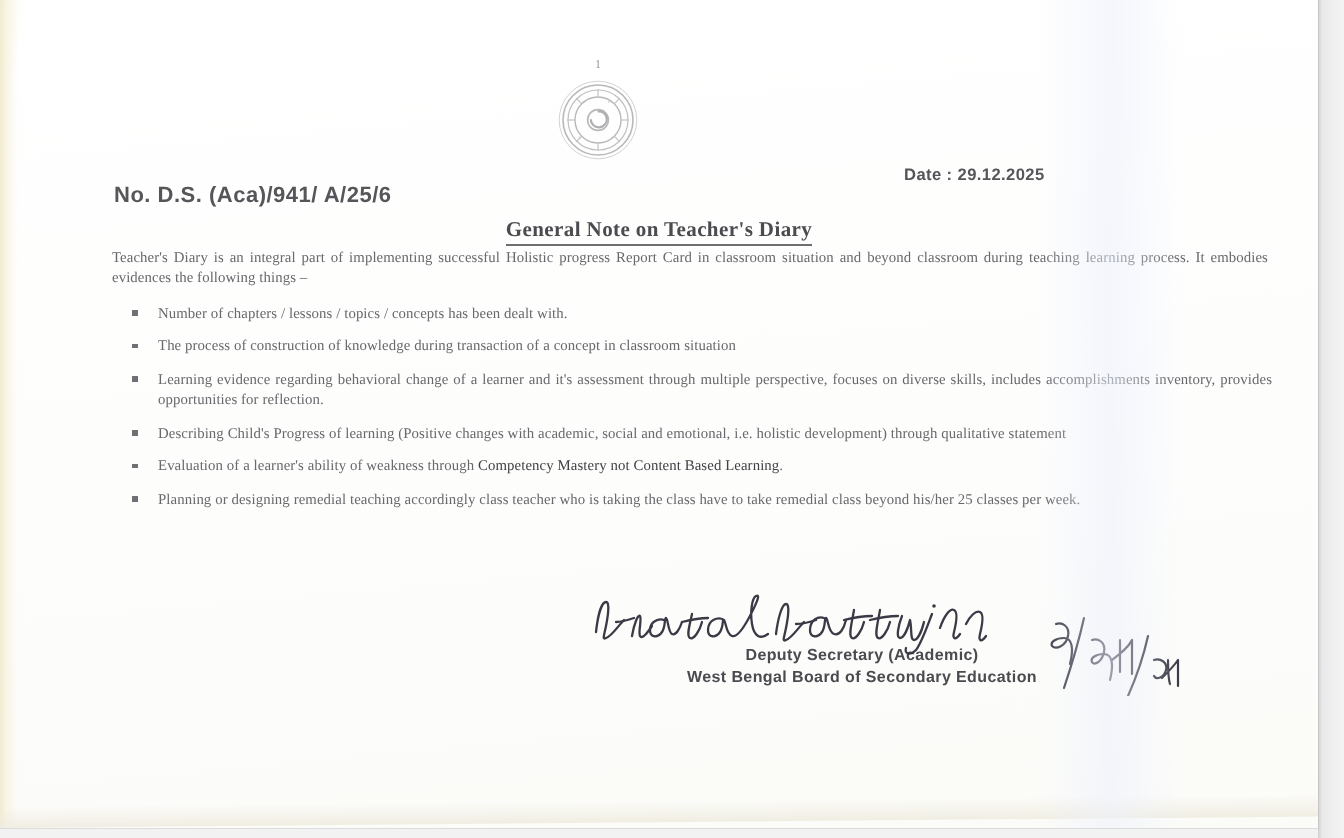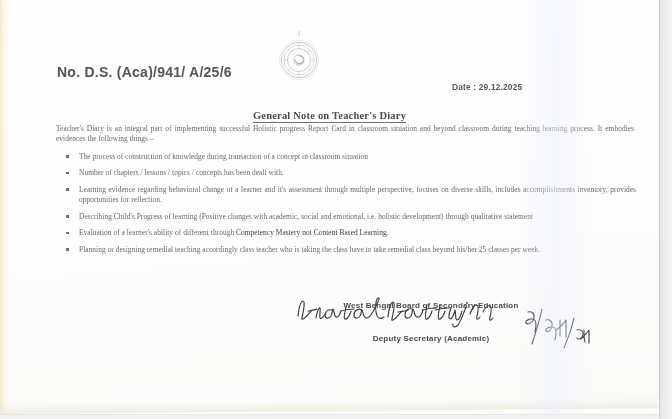--- a/index.html
+++ b/index.html
@@ -98,23 +98,23 @@
     font-size: 6px;
     color: #9a9a9e;
     line-height: 6px;
     margin-bottom: 2px;
   }
   .seal-svg { display: block; margin: 0 auto; opacity: 0.62; }
 
   #ref-no {
     position: absolute;
     left: 57px;
-    top: 64px;
+    top: 92px;
     font-family: "Liberation Sans", "DejaVu Sans", sans-serif;
-    font-size: 14px;
+    font-size: 11px;
     font-weight: bold;
     letter-spacing: 0.25px;
     color: #55555a;
     white-space: nowrap;
   }
   #doc-date {
     position: absolute;
     left: 452px;
     top: 82px;
     font-family: "Liberation Sans", "DejaVu Sans", sans-serif;
@@ -271,40 +271,40 @@
 
       <div id="doc-title">
         <span>General Note on Teacher's Diary</span>
       </div>
 
       <div id="intro-para">Teacher's Diary is an integral part of implementing successful Holistic progress Report Card in classroom situation and beyond classroom during teaching learning process. It embodies evidences the following things –</div>
 
       <ul id="bullet-list">
         <li>
           <span class="bullet-marker"></span>
+          <span>Number of chapters / lessons / topics / concepts has been dealt with.</span>
+        </li>
+        <li>
+          <span class="bullet-marker"></span>
           <span>The process of construction of knowledge during transaction of a concept in classroom situation</span>
         </li>
         <li>
           <span class="bullet-marker"></span>
-          <span>Number of chapters / lessons / topics / concepts has been dealt with.</span>
-        </li>
-        <li>
-          <span class="bullet-marker"></span>
           <span>Learning evidence regarding behavioral change of a learner and it's assessment through multiple perspective, focuses on diverse skills, includes accomplishments inventory, provides opportunities for reflection.</span>
         </li>
         <li>
           <span class="bullet-marker"></span>
           <span>Describing Child's Progress of learning (Positive changes with academic, social and emotional, i.e. holistic development) through qualitative statement</span>
         </li>
         <li>
           <span class="bullet-marker"></span>
         </li>
         <li>
           <span class="bullet-marker"></span>
-          <span>Evaluation of a learner's ability of different through </span><b>Competency Mastery not Content Based Learning</b><span>.</span>
+          <span>Evaluation of a learner's ability of weakness through </span><b>Competency Mastery not Content Based Learning</b><span>.</span>
         </li>
         <li>
           <span class="bullet-marker"></span>
         </li>
         <li>
           <span class="bullet-marker"></span>
           <span>Planning or designing remedial teaching accordingly class teacher who is taking the class have to take remedial class beyond his/her 25 classes per week.</span>
         </li>
       </ul>
 
@@ -339,21 +339,21 @@
             <path d="M6 6 C9 5, 13 7, 12 12 C11 17, 6 19, 4 17 C3 15, 6 13, 10 13 C14 13, 15 18, 13 26"></path>
             <path d="M20 3 C18 12, 14 26, 10 38"></path>
             <path d="M24 14 C27 13, 31 15, 30 20 C29 25, 25 27, 24 25 C23 23, 26 21, 30 21 C34 21, 35 26, 33 34"></path>
             <path d="M38 14 C38 20, 38 26, 38 30 M34 24 C38 21, 42 18, 44 14 C44 20, 44 26, 44 31"></path>
             <path d="M52 12 C50 21, 46 33, 42 42"></path>
             <path d="M55 24 C58 23, 62 25, 61 29 C60 33, 56 34, 55 32"></path>
             <path d="M62 24 C62 29, 62 33, 63 36 M59 33 C62 30, 65 27, 67 24 C67 29, 67 33, 67 37"></path>
           </g>
         </svg>
 
+        <div id="sig-designation" class="sig-line">Deputy Secretary (Academic)</div>
         <div class="sig-line">West Bengal Board of Secondary Education</div>
-        <div id="sig-designation" class="sig-line">Deputy Secretary (Academic)</div>
       </div>
 
     </div>
 
     <div id="scan-glare"></div>
   </div>
 </div>
 
 </body></html>

